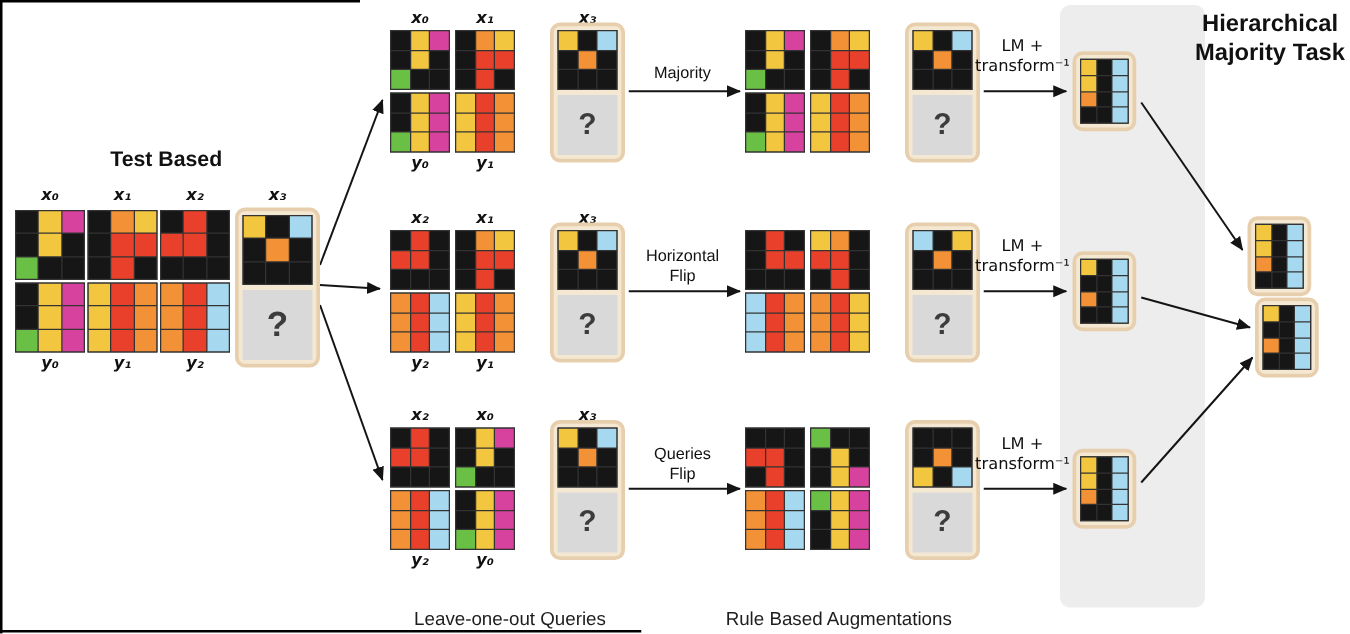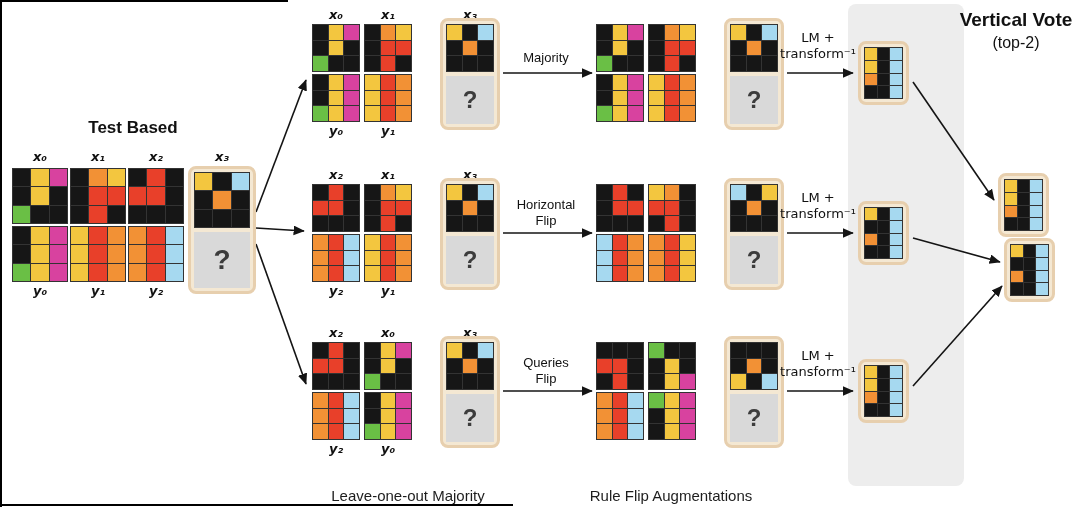--- a/index.html
+++ b/index.html
@@ -641,20 +641,20 @@
         <div class="cell" style="background: rgb(242, 145, 53);"></div>
         <div class="cell" style="background: rgb(22, 22, 22);"></div>
         <div class="cell" style="background: rgb(166, 217, 240);"></div>
         <div class="cell" style="background: rgb(22, 22, 22);"></div>
         <div class="cell" style="background: rgb(22, 22, 22);"></div>
         <div class="cell" style="background: rgb(166, 217, 240);"></div>
       </div>
   </div>
 
   <div class="hmv" style="left:954px;top:8px;width:124px;">
-    <div>Vertical Vote</div>
-    <div class="sub">(top-2)</div>
-  </div>
-
-  <div class="caption" style="left:298px;top:487px;width:220px;">Leave-one-out Majority</div>
-  <div class="caption" style="left:556px;top:487px;width:230px;">Rule Flip Augmentations</div>
+    <div>Hierarchical</div>
+    <div>Majority Task</div>
+  </div>
+
+  <div class="caption" style="left:298px;top:487px;width:220px;">Leave-one-out Queries</div>
+  <div class="caption" style="left:556px;top:487px;width:230px;">Rule Based Augmentations</div>
 
 </div>
 
 </body></html>

